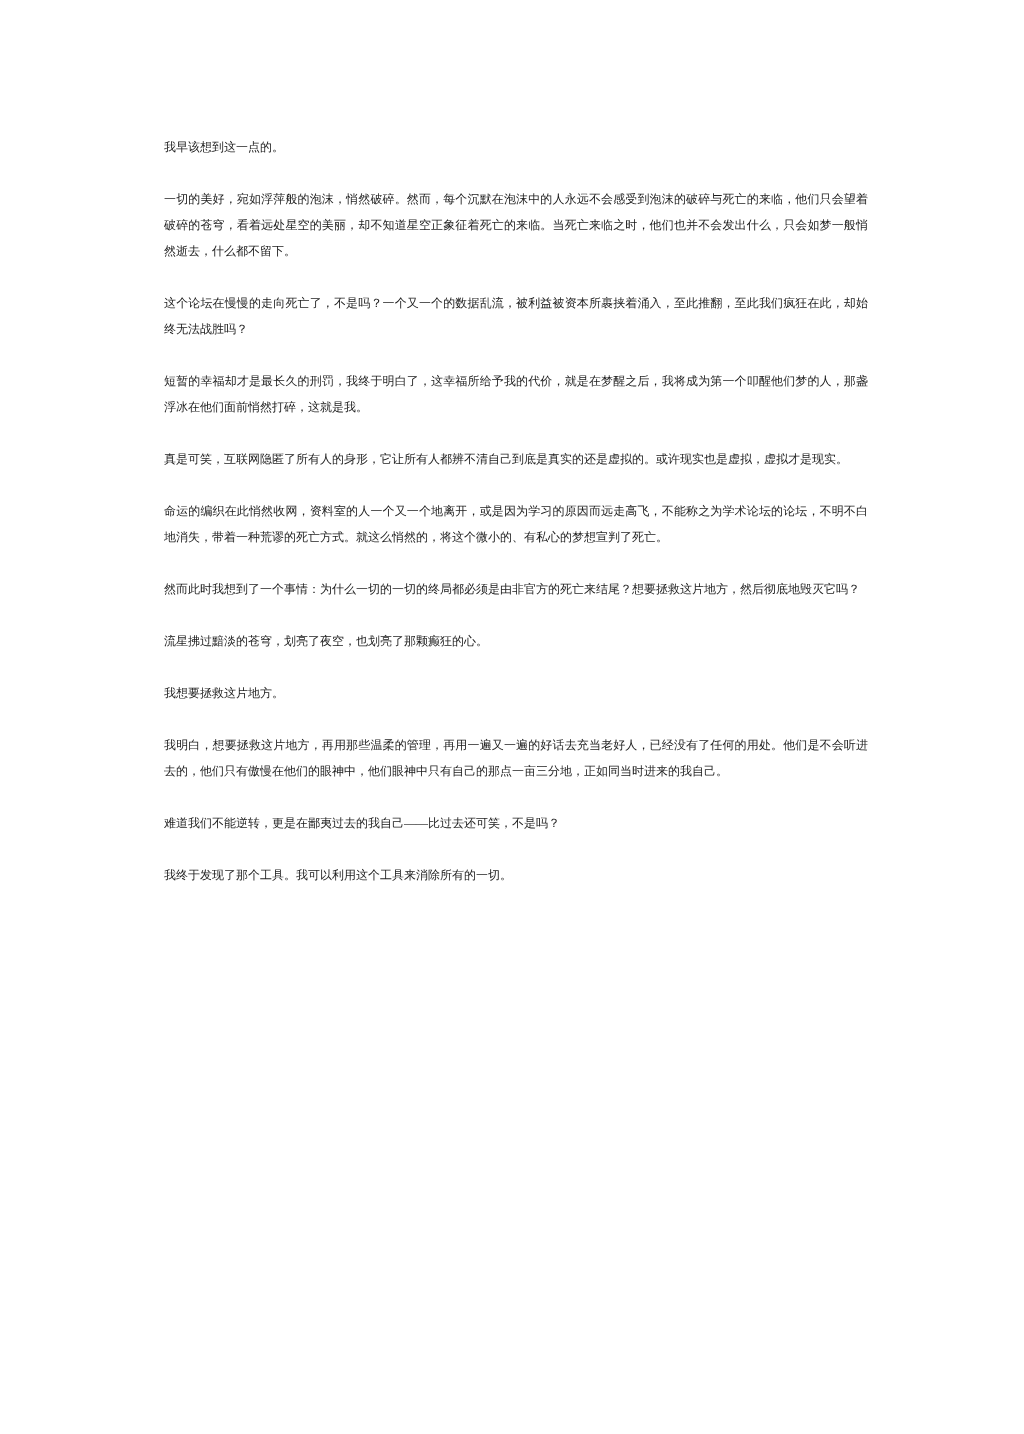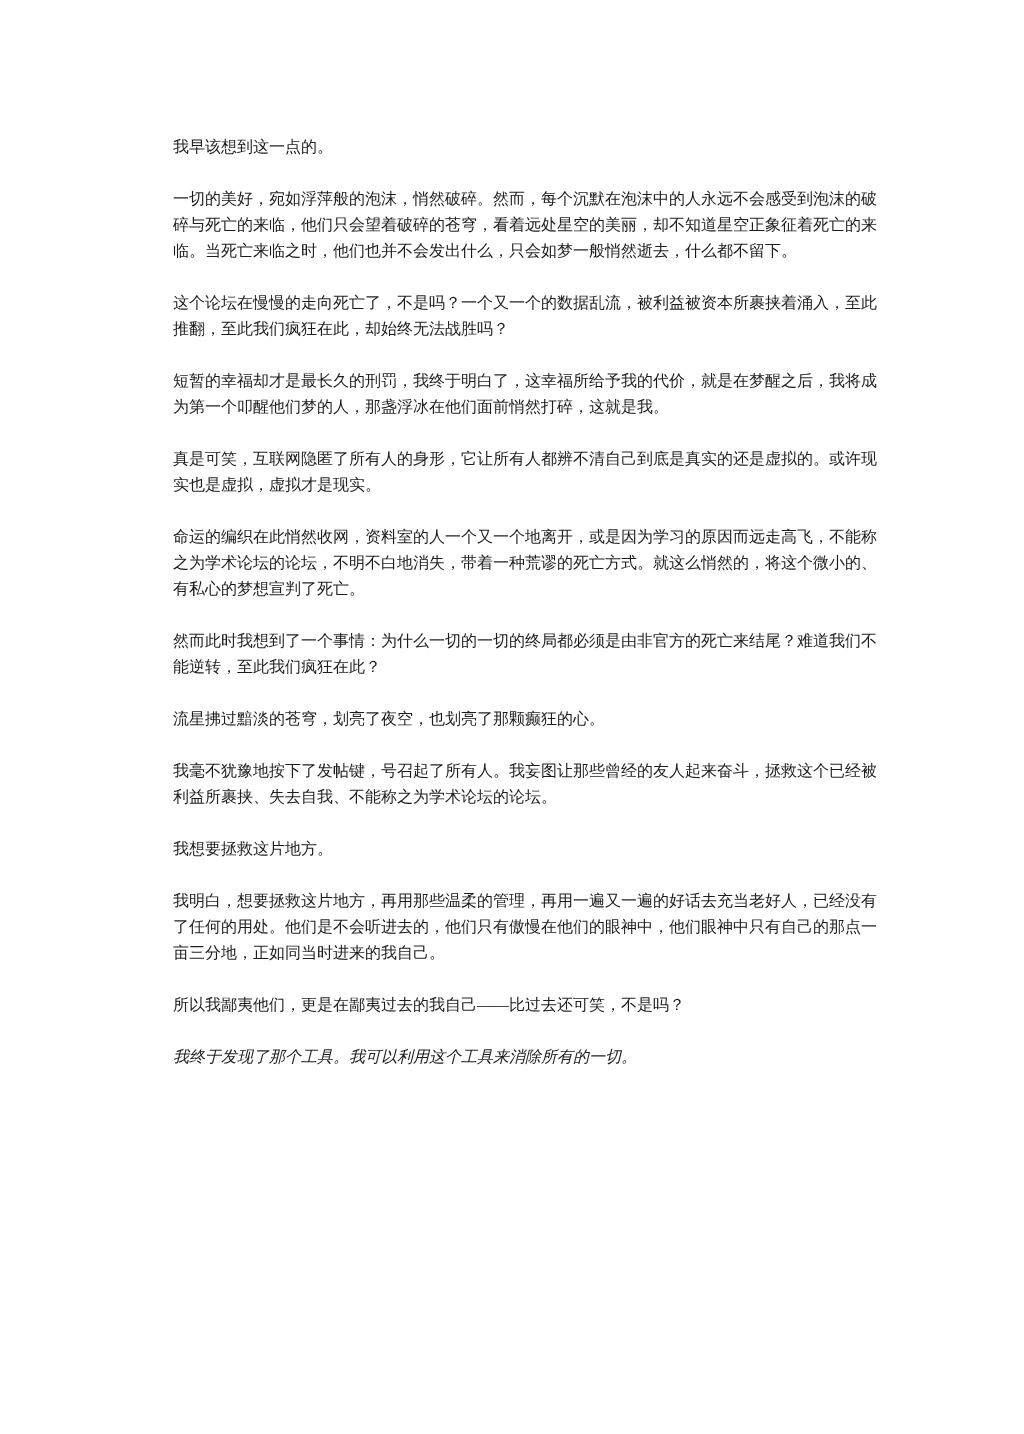--- a/index.html
+++ b/index.html
@@ -14,49 +14,47 @@
       overflow: hidden;
     }
     .page {
       position: relative;
       width: 1024px;
       height: 1434px;
       background: var(--page-bg, #ffffff);
     }
     .text-block {
       position: absolute;
-      left: 173px;
+      left: 164px;
       top: 134px;
       width: 704px;
       color: var(--page-fg, #1c1c1c);
-      font-size: 16px;
+      font-size: 12px;
       line-height: 26px;
       text-align: justify;
     }
     .text-block p {
       margin: 0 0 26px 0;
       padding: 0;
     }
     .text-block p:last-child {
       margin-bottom: 16px;
-      font-style: italic;
     }
   </style>
 </head>
 <body>
 
 <div class="page">
   <div class="text-block">
     <p>我早该想到这一点的。</p>
     <p>一切的美好，宛如浮萍般的泡沫，悄然破碎。然而，每个沉默在泡沫中的人永远不会感受到泡沫的破碎与死亡的来临，他们只会望着破碎的苍穹，看着远处星空的美丽，却不知道星空正象征着死亡的来临。当死亡来临之时，他们也并不会发出什么，只会如梦一般悄然逝去，什么都不留下。</p>
     <p>这个论坛在慢慢的走向死亡了，不是吗？一个又一个的数据乱流，被利益被资本所裹挟着涌入，至此推翻，至此我们疯狂在此，却始终无法战胜吗？</p>
     <p>短暂的幸福却才是最长久的刑罚，我终于明白了，这幸福所给予我的代价，就是在梦醒之后，我将成为第一个叩醒他们梦的人，那盏浮冰在他们面前悄然打碎，这就是我。</p>
     <p>真是可笑，互联网隐匿了所有人的身形，它让所有人都辨不清自己到底是真实的还是虚拟的。或许现实也是虚拟，虚拟才是现实。</p>
     <p>命运的编织在此悄然收网，资料室的人一个又一个地离开，或是因为学习的原因而远走高飞，不能称之为学术论坛的论坛，不明不白地消失，带着一种荒谬的死亡方式。就这么悄然的，将这个微小的、有私心的梦想宣判了死亡。</p>
-    <p>然而此时我想到了一个事情：为什么一切的一切的终局都必须是由非官方的死亡来结尾？难道我们不能逆转，至此我们疯狂在此？</p>
+    <p>然而此时我想到了一个事情：为什么一切的一切的终局都必须是由非官方的死亡来结尾？想要拯救这片地方，然后彻底地毁灭它吗？</p>
     <p>流星拂过黯淡的苍穹，划亮了夜空，也划亮了那颗癫狂的心。</p>
-    <p>我毫不犹豫地按下了发帖键，号召起了所有人。我妄图让那些曾经的友人起来奋斗，拯救这个已经被利益所裹挟、失去自我、不能称之为学术论坛的论坛。</p>
     <p>我想要拯救这片地方。</p>
     <p>我明白，想要拯救这片地方，再用那些温柔的管理，再用一遍又一遍的好话去充当老好人，已经没有了任何的用处。他们是不会听进去的，他们只有傲慢在他们的眼神中，他们眼神中只有自己的那点一亩三分地，正如同当时进来的我自己。</p>
-    <p>所以我鄙夷他们，更是在鄙夷过去的我自己——比过去还可笑，不是吗？</p>
+    <p>难道我们不能逆转，更是在鄙夷过去的我自己——比过去还可笑，不是吗？</p>
     <p>我终于发现了那个工具。我可以利用这个工具来消除所有的一切。</p>
   </div>
 </div>
 
 </body></html>

